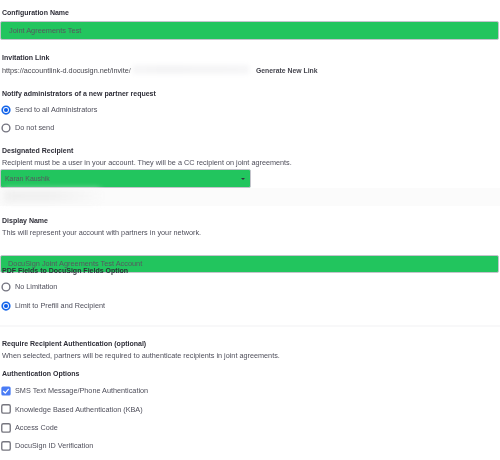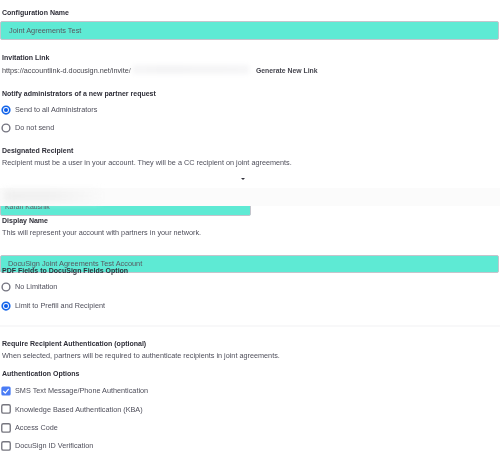--- a/index.html
+++ b/index.html
@@ -4,21 +4,21 @@
 <style>
   html,body{margin:0;padding:0;}
   body{
     width:500px;height:460px;overflow:hidden;background:#ffffff;
     font-family:"Liberation Sans",sans-serif;
     -webkit-font-smoothing:antialiased;
   }
   .page{position:relative;width:500px;height:352px;}
   .lbl{position:absolute;font-weight:bold;font-size:8px;color:#2e2e38;white-space:nowrap;line-height:8px;transform:scaleX(.876);transform-origin:0 0;}
   .help{position:absolute;font-size:8px;color:#4e4e5a;white-space:nowrap;line-height:8px;transform:scaleX(.908);transform-origin:0 0;}
-  .field{position:absolute;box-sizing:border-box;border:1px solid #c4c4cc;background:#5eead4;border-radius:2px;}
+  .field{position:absolute;box-sizing:border-box;border:1px solid #c4c4cc;background:#22c55e;border-radius:2px;}
   .fv{position:absolute;font-size:8px;color:#57575f;white-space:nowrap;line-height:8px;transform-origin:0 0;}
   .radio,.cb{position:absolute;width:10px;height:10px;}
   .radio svg,.cb svg{display:block;}
   .opt{position:absolute;font-size:8px;color:#4e4e5a;white-space:nowrap;line-height:8px;transform:scaleX(.908);transform-origin:0 0;}
   .band{position:absolute;left:0;width:500px;background:#fbfbfb;}
   .rule{position:absolute;left:0;width:500px;height:2px;background:#f8f8f9;}
   .redact{position:absolute;background:#f7f7f8;}
   .link{position:absolute;font-size:8px;font-weight:bold;color:#46464f;white-space:nowrap;line-height:8px;transform:scaleX(.855);transform-origin:0 0;}
   .caret{position:absolute;width:0;height:0;border-left:2.4px solid transparent;border-right:2.4px solid transparent;border-top:2.8px solid #33333d;}
 </style>
@@ -47,21 +47,21 @@
   <div class="opt" style="left:15.3px;top:106px;">Send to all Administrators</div>
   <div class="radio" style="left:1.2px;top:122.9px;">
       <svg viewBox="0 0 10 10" width="10" height="10">
         <circle cx="5" cy="5" r="3.9" fill="#fff" stroke="#73737f" stroke-width="1.4"></circle>
       </svg>
     </div>
   <div class="opt" style="left:15.3px;top:124px;">Do not send</div>
 
   <div class="lbl" style="left:2px;top:147px;">Designated Recipient</div>
   <div class="help" style="left:2px;top:159px;">Recipient must be a user in your account. They will be a CC recipient on joint agreements.</div>
-  <div class="field" style="left:0.2px;top:169.4px;width:250.4px;height:18.3px;margin-top:28px;">
+  <div class="field" style="left:0.2px;top:169.4px;width:250.4px;height:18.3px;">
       <span class="fv" style="left:4.3px;top:4.5px;transform:scaleX(.861);">Karan Kaushik</span>
     </div>
   <div class="caret" style="left:240.6px;top:177.7px;"></div>
 
   <div class="band" style="top:188px;height:18px;"></div>
   <div class="redact" style="left:4px;top:189.5px;width:96px;height:12px;background:linear-gradient(100deg,#efefef 0%,#f0f0f0 45%,#f6f6f6 80%,#fafafa 100%);filter:blur(3.6px);"></div>
 
   <div class="lbl" style="left:2px;top:217px;">Display Name</div>
   <div class="help" style="left:2px;top:229px;">This will represent your account with partners in your network.</div>
   <div class="field" style="left:0.2px;top:255px;width:499.3px;height:18.3px;">

